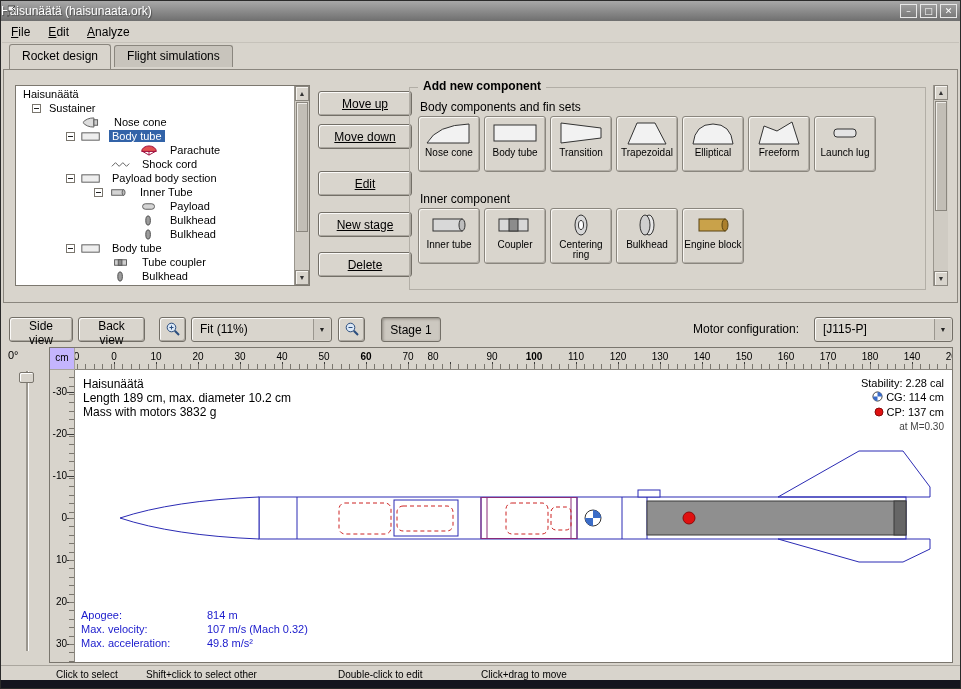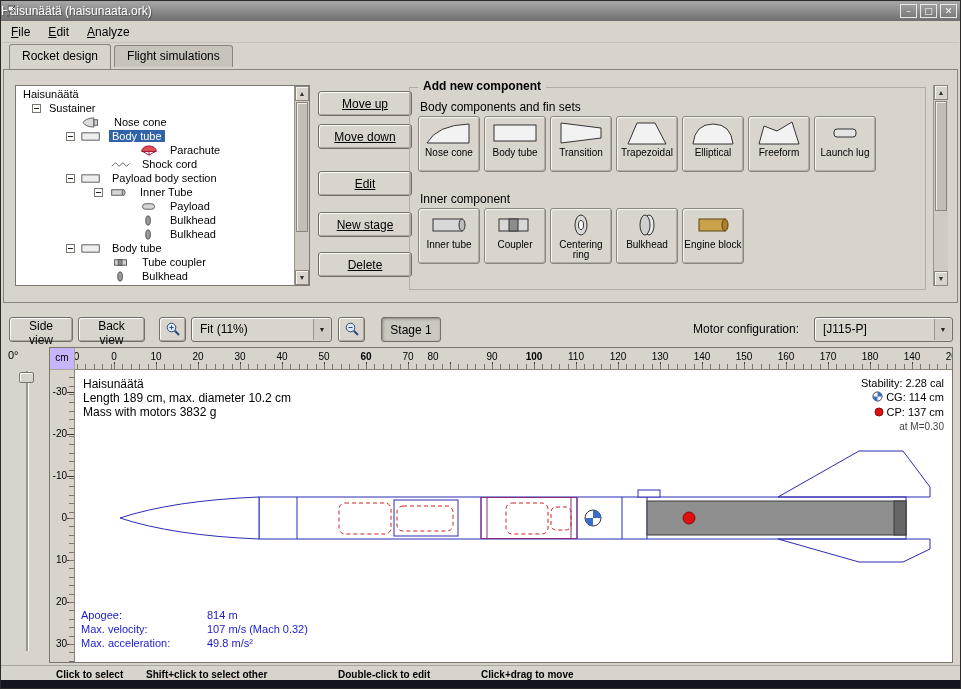--- a/index.html
+++ b/index.html
@@ -110,21 +110,21 @@
   #rocket-svg{position:absolute;left:0;top:0;}
   .info-block{position:absolute;left:8px;top:7px;line-height:14px;font-size:12px;}
   .stability-block{position:absolute;right:8px;top:6px;text-align:right;font-size:11px;line-height:14px;}
   .stability-block .val{margin-left:3px;}
   .mini-ico{vertical-align:-1px;margin-right:3px;}
   .mach-note{font-size:10px;color:#444;}
   .flight-stats{position:absolute;left:6px;bottom:12px;color:#1a1acc;font-size:11px;line-height:14px;}
   .fs-label{display:inline-block;width:126px;}
   
   .statusbar{position:absolute;left:0;top:664px;right:0;height:17px;
-    border-top:1px solid #aaa69e;font-size:10px;font-weight:bold;}
+    border-top:1px solid #aaa69e;font-size:10px;font-weight:normal;}
   .hint{position:absolute;top:3px;white-space:nowrap;}
   .bottom-strip{position:absolute;left:0;bottom:0;right:0;height:8px;background:#14141e;}
 </style>
 </head>
 <body>
 
 <div class="window">
 
   <div class="titlebar">
     <span class="title-icon">

